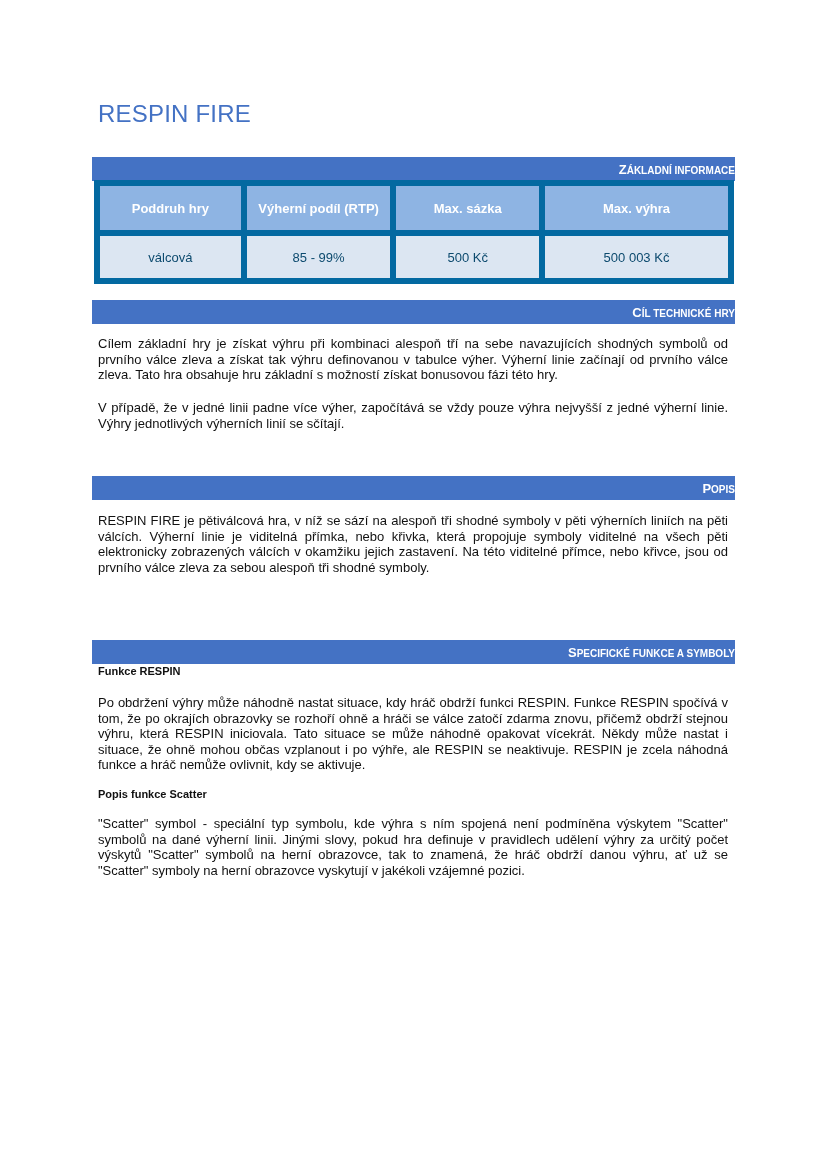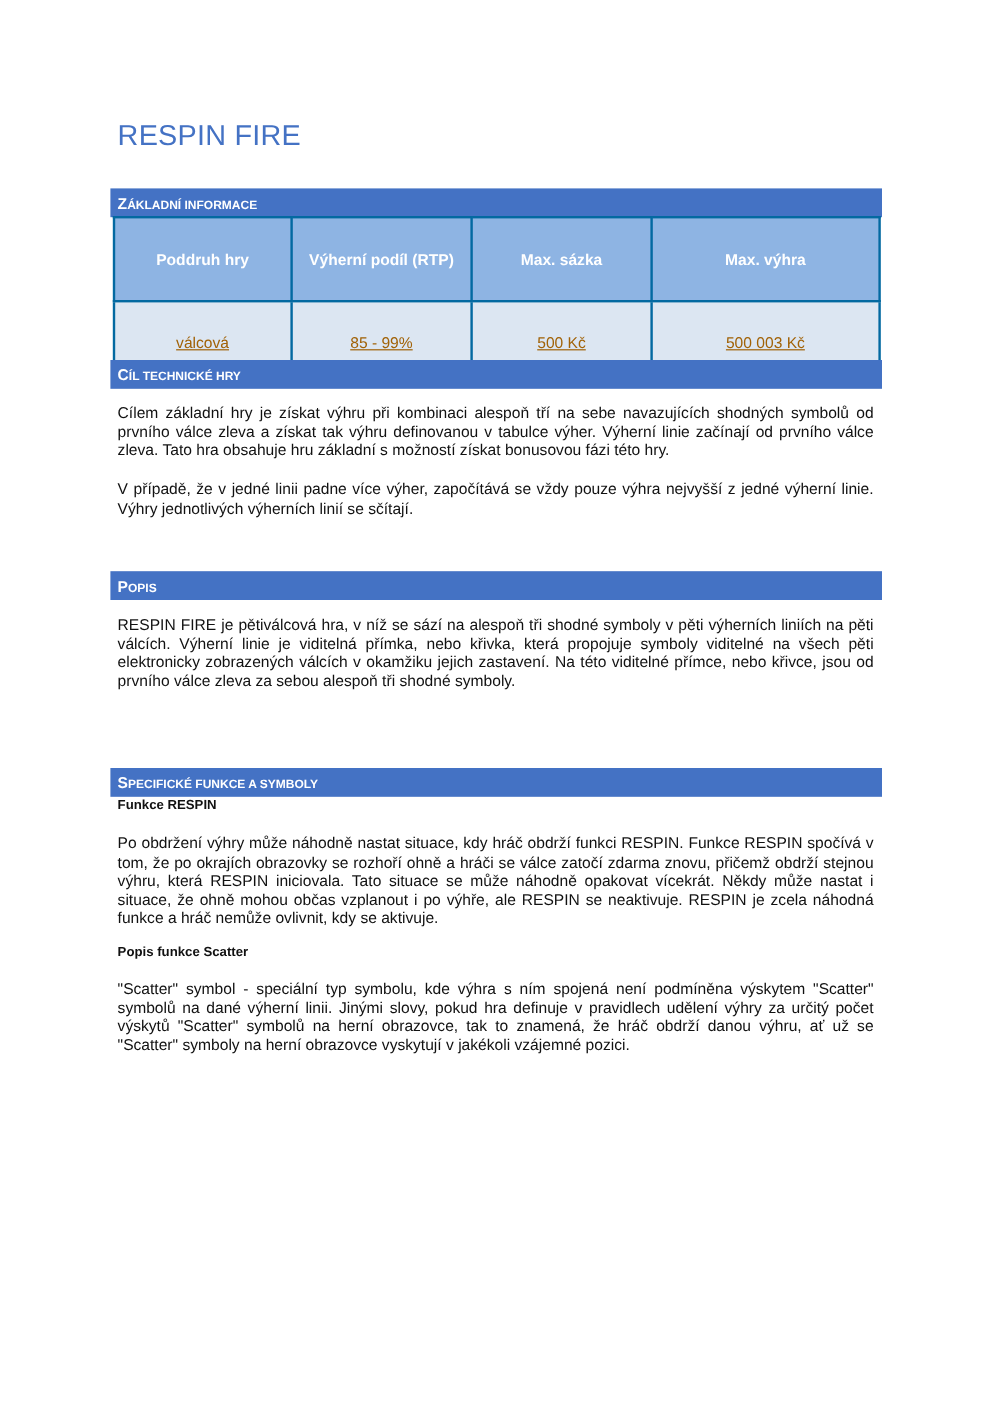--- a/index.html
+++ b/index.html
@@ -1,23 +1,23 @@
 <!DOCTYPE html>
 <html><head>
   <meta charset="utf-8">
   <style>
     html, body { margin: 0; padding: 0; background: #ffffff; }
     body { width: 827px; height: 1169px; position: relative; font-family: "Liberation Sans", sans-serif; color: #111; }
     .title { position: absolute; left: 98px; top: 100px; font-family: "Liberation Sans", sans-serif; font-size: 24px; color: #4472c4; letter-spacing: 0.2px; margin: 0; font-weight: normal; }
-    .sec-bar { position: absolute; left: 92px; width: 643px; background: #4472c4; color: #ffffff; font-weight: bold; font-size: 10px; height: 24px; line-height: 25px; padding-left: 6px; box-sizing: border-box; }
+    .sec-bar { position: absolute; left: 92px; width: 643px; background: #4472c4; color: #ffffff; font-weight: bold; font-size: 10px; height: 24px; line-height: 25px; padding-left: 6px; box-sizing: border-box; text-align: right; }
     .sec-bar .cap { font-size: 13px; }
     .info-table { position: absolute; left: 94px; top: 180px; width: 640px; border-collapse: collapse; font-size: 13px; }
-    .info-table th, .info-table td { border: 2px solid #0369a1; text-align: center; padding: 12px; }
+    .info-table th, .info-table td { border: 6px solid #0369a1; text-align: center; padding: 0; }
     .info-table th { background: #8eb4e3; color: #ffffff; font-weight: bold; height: 44px; }
-    .info-table td { background: #dce6f2; color: #a16207; height: 42px; text-decoration: underline; }
+    .info-table td { background: #dce6f2; color: #0c4a6e; height: 42px; }
     .text { position: absolute; left: 98px; width: 630px; font-size: 13px; line-height: 15.5px; text-align: justify; margin: 0; }
     .sub { position: absolute; left: 98px; font-size: 11px; font-weight: bold; margin: 0; }
   </style>
 </head>
 <body>
 
 <h1 class="title">RESPIN FIRE</h1>
 
 <div class="sec-bar" style="top:157px;">
   <span class="cap">Z</span><span>ÁKLADNÍ INFORMACE</span>

